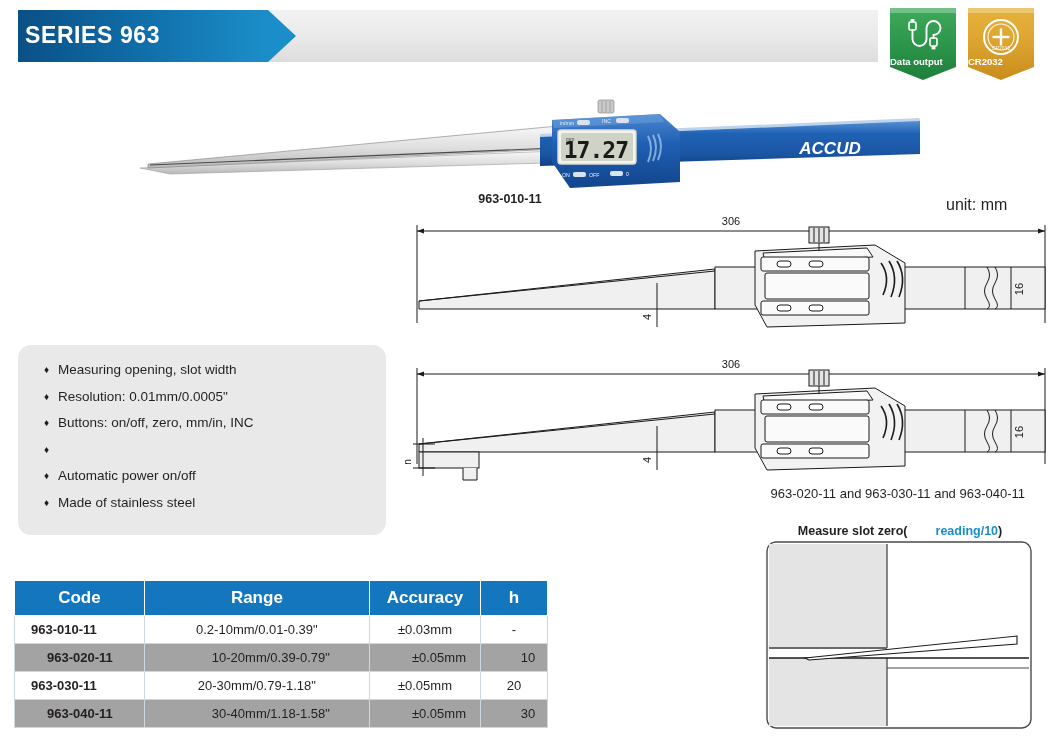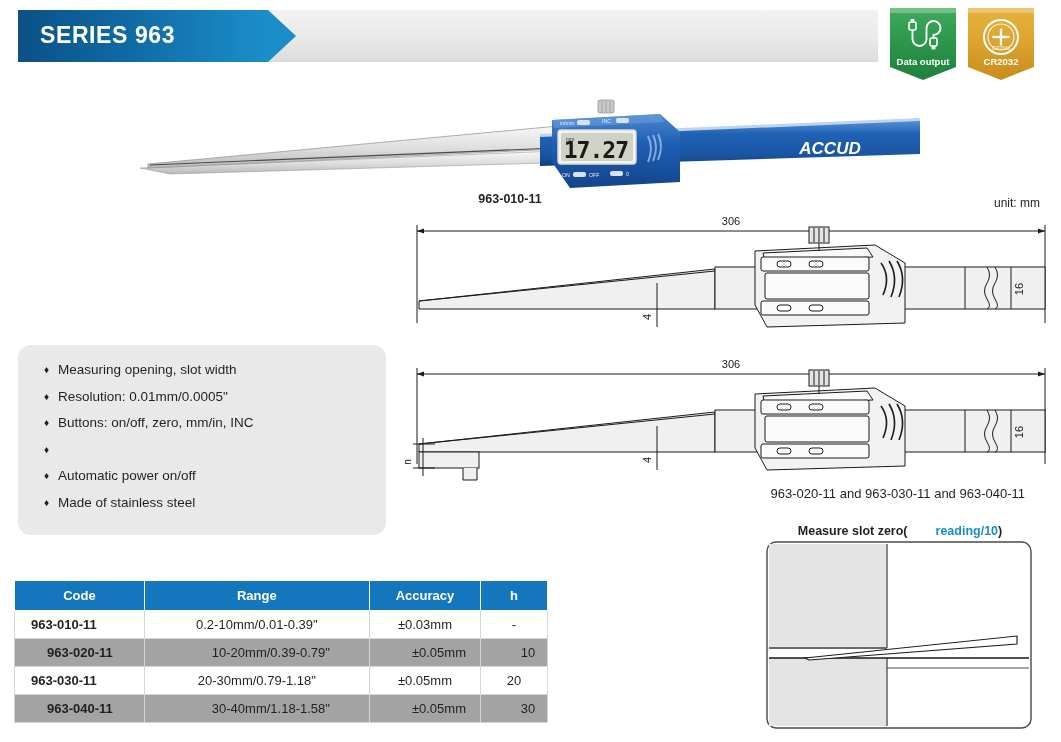--- a/index.html
+++ b/index.html
@@ -8,34 +8,34 @@
 
   
   .header{position:absolute;left:0;top:0;width:1061px;height:88px;}
   .header-bar{position:absolute;left:18px;top:10px;width:860px;height:52px;
       background:linear-gradient(180deg,#f2f2f2 0%,#e9e9e9 55%,#dcdcdc 100%);}
   .series-tag{position:absolute;left:18px;top:10px;width:250px;height:52px;
       background:linear-gradient(90deg,#0b5086 0%,#0f6ba6 45%,#1b8ec9 100%);}
   .series-arrow{position:absolute;left:268px;top:10px;width:0;height:0;
       border-top:26px solid transparent;border-bottom:26px solid transparent;
       border-left:28px solid #1b8ec9;}
-  .series-text{position:absolute;left:40px;top:22px;width:230px;
+  .series-text{position:absolute;left:25px;top:22px;width:230px;
       font-size:23px;font-weight:bold;color:#fff;letter-spacing:.6px;}
   .header-title{position:absolute;left:290px;top:21px;
       font-size:24px;font-weight:bold;color:#231f20;letter-spacing:.4px;}
 
   
   .badge{position:absolute;top:8px;width:66px;height:72px;}
   .badge .flag{position:absolute;left:0;top:0;width:66px;height:72px;
       clip-path:polygon(0 0,100% 0,100% 82%,50% 100%,0 82%);}
   .badge.green .flag{background:linear-gradient(180deg,#3faa5a 0%,#2f9a4e 40%,#1f7f3c 100%);}
   .badge.gold  .flag{background:linear-gradient(180deg,#e6b23c 0%,#dda530 45%,#c88c1c 100%);}
   .badge .cap{position:absolute;left:0;top:0;width:66px;height:5px;
       background:rgba(255,255,255,.28);}
-  .badge .blabel{position:absolute;left:0;bottom:13px;width:66px;text-align:center;
+  .badge .blabel{position:absolute;left:0;bottom:13px;width:66px;
       font-size:9.5px;font-weight:bold;color:#fff;}
   .badge .gicon{position:absolute;left:0;top:9px;width:66px;height:40px;}
   #badge-data{left:890px;}
   #badge-batt{left:968px;}
 
   
   .photo{position:absolute;left:140px;top:92px;width:780px;height:108px;}
   .photo-caption{position:absolute;left:0;top:192px;width:1061px;text-align:center;
       font-size:12.5px;font-weight:bold;}
   #photo-cap-wrap{left:340px;width:340px;}
@@ -45,33 +45,33 @@
       background:#e9e9e9;border-radius:13px;}
   .feat-list{position:absolute;left:26px;top:16px;width:330px;}
   .feat{display:flex;align-items:flex-start;margin-bottom:8.5px;}
   .feat .dot{width:14px;flex:0 0 14px;font-size:10px;line-height:18px;color:#231f20;}
   .feat .ftext{font-size:13.5px;line-height:18px;color:#231f20;text-align:center;}
 
   
   .draw{position:absolute;}
   #draw1{left:405px;top:205px;width:650px;height:135px;}
   #draw2{left:405px;top:352px;width:650px;height:140px;}
-  .unit-label{position:absolute;left:946px;top:196px;font-size:12px;color:#231f20;margin-left:48px;}
+  .unit-label{position:absolute;left:946px;top:196px;font-size:16px;color:#231f20;}
   .dcap{position:absolute;text-align:right;font-size:13px;font-weight:normal;}
   #dcap2{left:455px;top:486px;width:570px;}
 
   
   .slot-title{position:absolute;left:740px;top:524px;width:320px;text-align:center;
       font-size:12.5px;font-weight:bold;}
   .slot-title .blue{color:#1b8ec9;padding-left:28px;}
   #slotbox{position:absolute;left:765px;top:540px;width:268px;height:190px;}
 
   
   .spec{position:absolute;left:14px;top:580px;width:534px;border-collapse:collapse;}
-  .spec th{background:#1477bd;color:#fff;font-size:13px;font-weight:bold;
+  .spec th{background:#1477bd;color:#fff;font-size:17px;font-weight:bold;
       padding:7px 4px;border:1px solid #fff;}
   .spec td{font-size:13px;padding:6px 4px;text-align:center;border:1px solid #cfd8de;
       color:#231f20;}
   .spec tr.odd td{background:#ffffff;}
   .spec tr.even td{background:#a3a3a3;padding-left:32px;}
   .spec td.code{font-weight:bold;text-align:left;padding-left:16px;}
   .c-code{width:130px;} .c-range{width:232px;} .c-acc{width:105px;} .c-h{width:60px;}
 </style>
 </head>
 <body>

